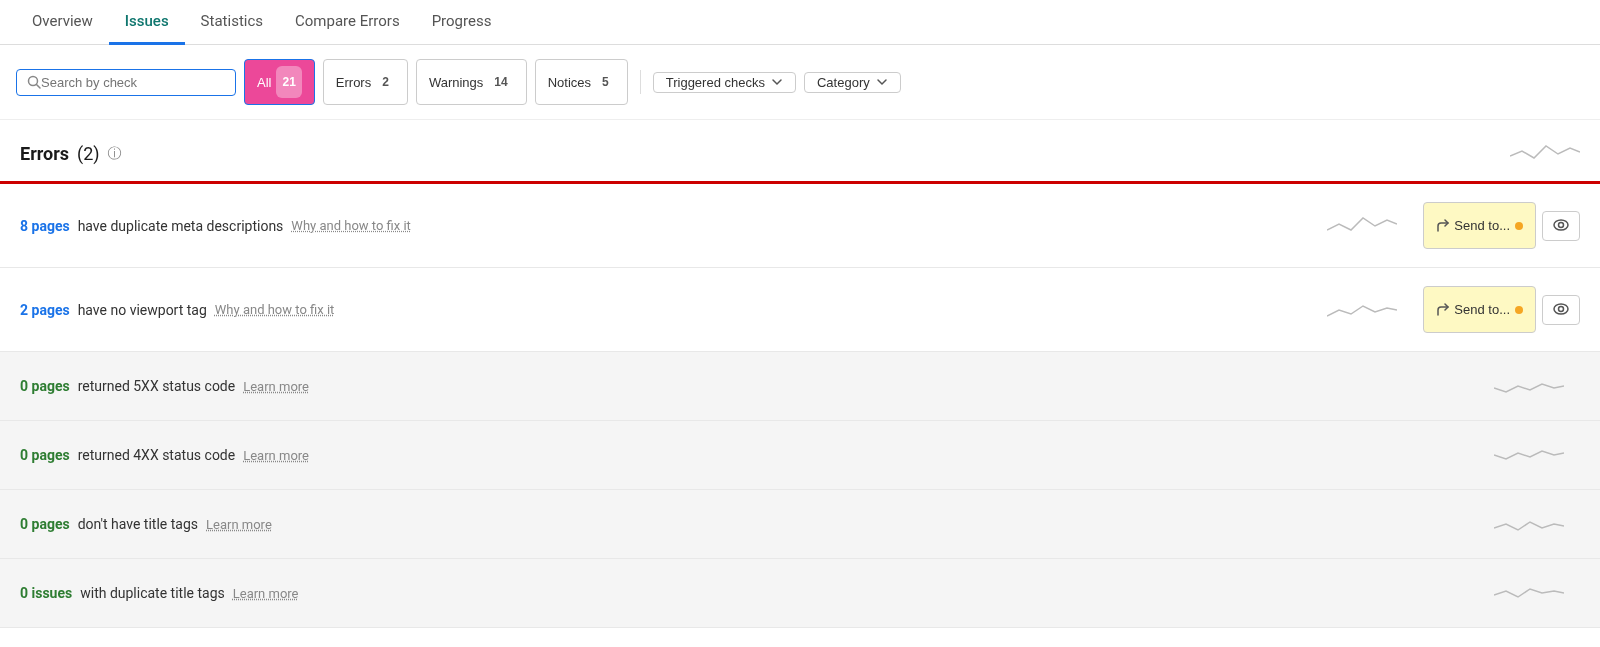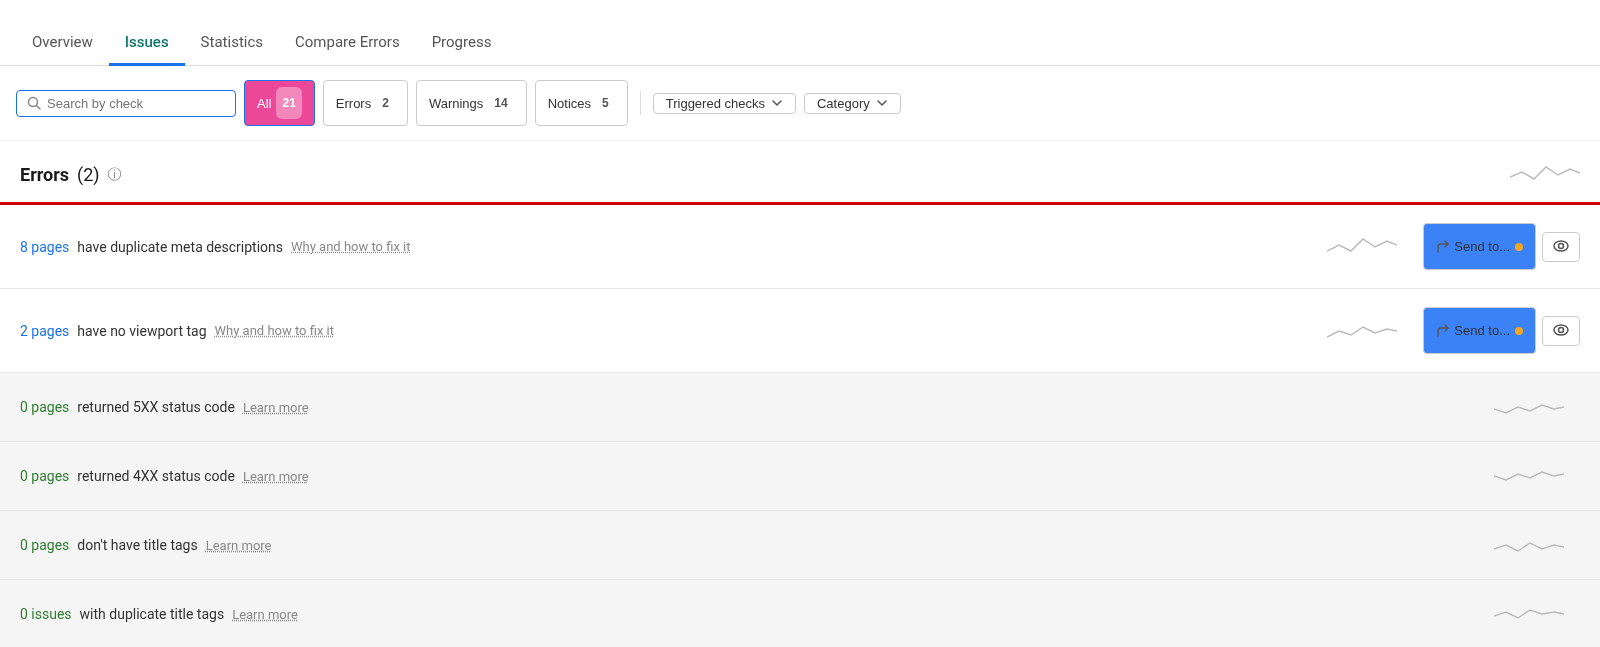--- a/index.html
+++ b/index.html
@@ -4,21 +4,20 @@
   <style>
     * { box-sizing: border-box; margin: 0; padding: 0; }
     body { font-family: -apple-system, BlinkMacSystemFont, 'Segoe UI', Roboto, sans-serif; background: #fff; color: #333; font-size: 14px; }
 
     
     .tabs-bar {
       display: flex;
       align-items: flex-end;
       border-bottom: 1px solid #ddd;
       padding: 0 16px;
-      margin-top: 21px;
     }
     .tab {
       padding: 12px 16px;
       cursor: pointer;
       color: #555;
       font-size: 15px;
       border-bottom: 3px solid transparent;
       margin-bottom: -1px;
     }
     .tab.active {
@@ -35,21 +34,20 @@
       padding: 14px 16px;
       border-bottom: 1px solid #eee;
       flex-wrap: wrap;
     }
     .search-input-wrap {
       display: flex;
       align-items: flex-start;
       border: 1.5px solid #1a73e8;
       border-radius: 4px;
       padding: 5px 10px;
-      gap: 6px;
       width: 220px;
     }
     .search-input-wrap input {
       border: none;
       outline: none;
       font-size: 13px;
       color: #555;
       width: 100%;
       background: transparent;
     }
@@ -160,21 +158,21 @@
       flex: 1;
       font-size: 14px;
       color: #333;
       display: flex;
       align-items: center;
       gap: 8px;
       flex-wrap: wrap;
     }
     .issue-link {
       color: #1a73e8;
-      font-weight: 400;
+      font-weight: 700;
       text-decoration: none;
       cursor: pointer;
     }
     .issue-link.green { color: #2e7d32; }
     .why-link {
       color: #888;
       font-size: 13px;
       text-decoration: underline dotted;
       cursor: pointer;
     }
@@ -196,21 +194,21 @@
       gap: 6px;
       flex-shrink: 0;
     }
     .send-btn {
       display: flex;
       align-items: center;
       gap: 5px;
       padding: 15px 12px;
       border: 1px solid #ccc;
       border-radius: 4px;
-      background: #3b82f6;
+      background: #fef9c3;
       cursor: pointer;
       font-size: 13px;
       color: #333;
     }
     .send-btn .dot {
       width: 8px; height: 8px;
       background: #f5a623;
       border-radius: 50%;
       display: inline-block;
     }

